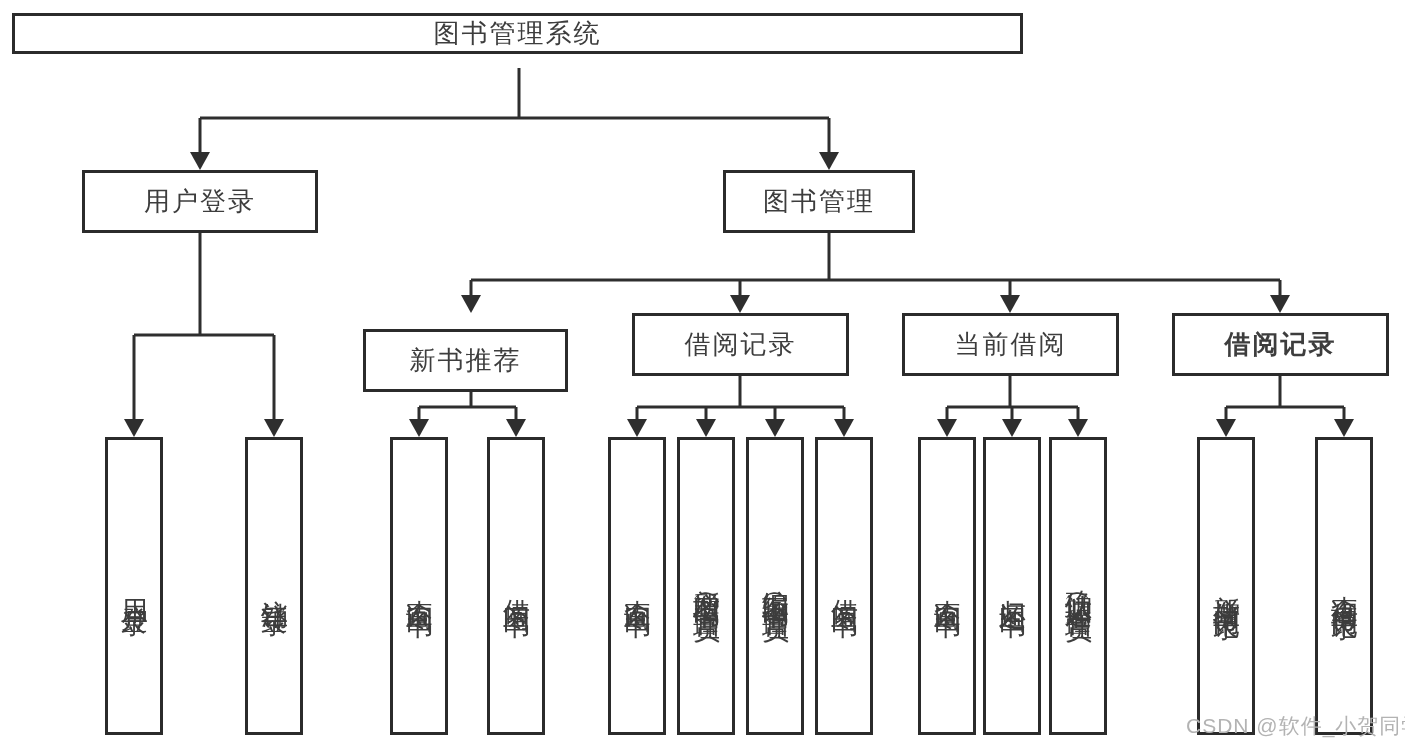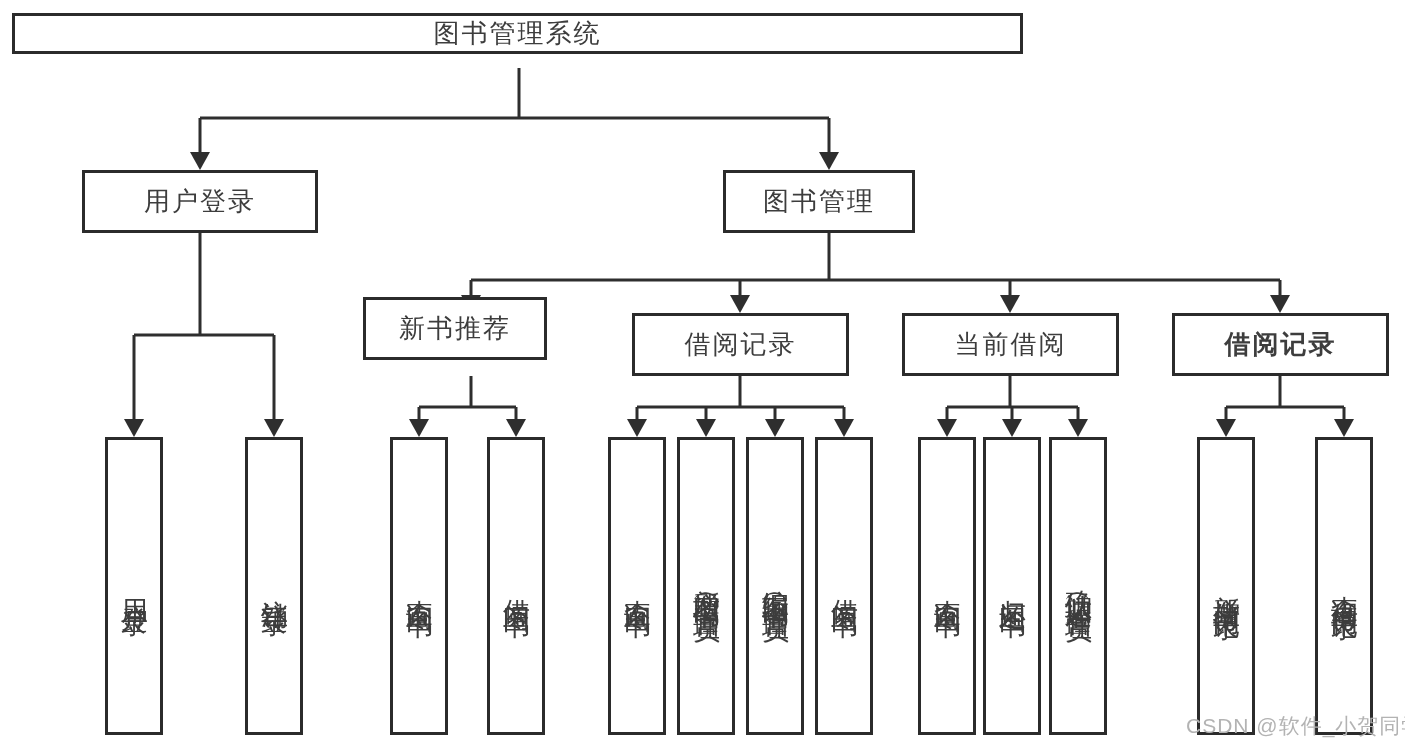--- a/index.html
+++ b/index.html
@@ -93,21 +93,21 @@
     <path d="M1280 376 V407 M1226 407 H1344 M1226 407 V420 M1344 407 V420"></path>
     <polygon points="1216,419 1236,419 1226,437"></polygon>
     <polygon points="1334,419 1354,419 1344,437"></polygon>
   </svg>
 
   <div class="hbox" style="left:12px;top:13px;width:1011px;height:41px;">图书管理系统</div>
 
   <div class="hbox" style="left:82px;top:170px;width:236px;height:63px;">用户登录</div>
   <div class="hbox" style="left:711px;top:170px;width:192px;height:63px;margin-left:12px;">图书管理</div>
 
-  <div class="hbox" style="left:363px;top:297px;width:184px;height:63px;font-family:Liberation Serif, serif;">新书推荐</div>
+  <div class="hbox" style="left:363px;top:329px;width:205px;height:63px;font-family:Liberation Serif, serif;">新书推荐</div>
   <div class="hbox" style="left:632px;top:313px;width:217px;height:63px;">借阅记录</div>
   <div class="hbox" style="left:902px;top:313px;width:217px;height:63px;">当前借阅</div>
   <div class="hbox" style="left:1172px;top:313px;width:217px;height:63px;font-weight:bold;">借阅记录</div>
 
   <div class="vbox" style="left:105px;">
     <span class="vtext">用户登录</span>
   </div>
   <div class="vbox" style="left:245px;">
     <span class="vtext">注销登录</span>
   </div>

